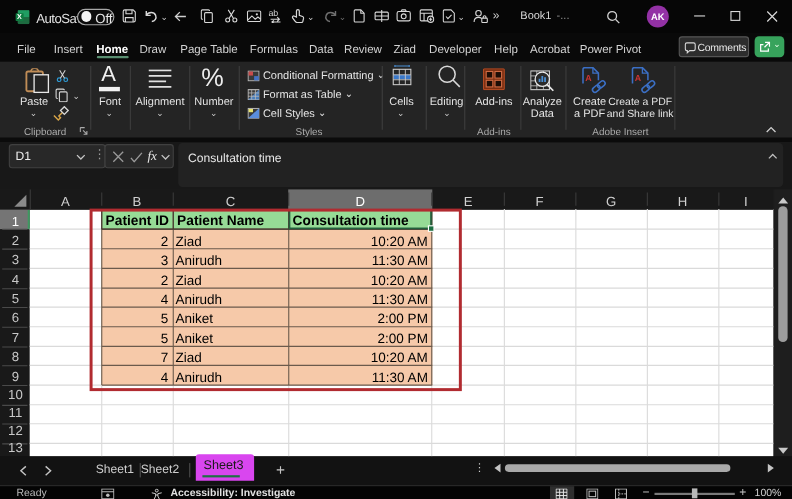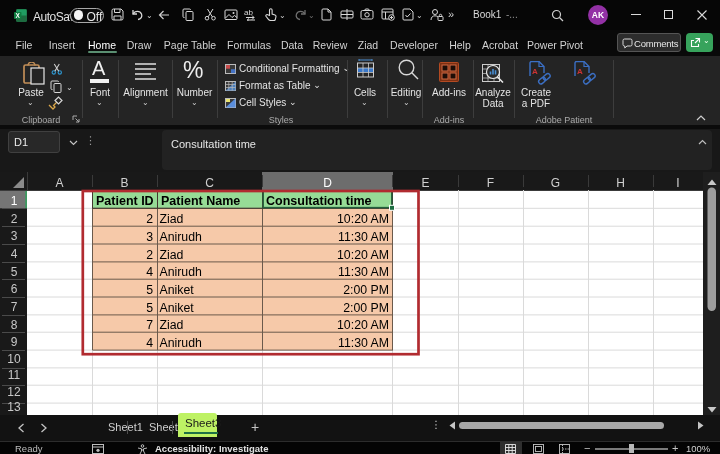--- a/index.html
+++ b/index.html
@@ -18,21 +18,21 @@
 .glabel { position:absolute; top:59px; font-size:9px; color:#ababab; width:200px; margin-left:-100px; text-align:center; }
 .blabel { position:absolute; font-size:10px; color:#e4e4e4; text-align:center; }
 .chev { position:absolute; font-size:8px; color:#cfcfcf; }
 
 #formularow { position:absolute; left:0; top:127px; width:720px; height:45px; background:#181818; }
 .fbox { position:absolute; top:4px; height:22px; background:#282828; border:1px solid #404040; border-radius:3px; }
 
 #grid { position:absolute; left:0; top:172px; width:720px; height:243px; background:#1e1e1e; }
 
 #tabbar { position:absolute; left:0; top:415px; width:720px; height:26px; background:#121212; }
-.shname { position:absolute; top:6px; font-size:11px; color:#cfcfcf;margin-left:21px; }
+.shname { position:absolute; top:6px; font-size:11px; color:#cfcfcf; }
 
 #statusbar { position:absolute; left:0; top:441px; width:720px; height:13px; background:#040404; border-top:1px solid #2c2c2c; }
 .sbtxt { position:absolute; top:0.5px; font-size:9.5px; color:#bdbdbd; }
 </style>
 </head>
 <body>
 <div id="titlebar">
 
   <svg class="abs" style="left:14px;top:9px" width="13" height="13" viewBox="0 0 13 13">
     <rect x="2" y="0" width="11" height="13" rx="1.5" fill="#1d6b40"></rect>
@@ -144,21 +144,21 @@
 
   <div class="abs" style="left:631px;top:14px;width:10px;height:1.2px;background:#d9d9d9"></div>
   <div class="abs" style="left:664px;top:10px;width:9px;height:9px;border:1.2px solid #d9d9d9"></div>
   <svg class="abs" style="left:697px;top:10px" width="10" height="10" viewBox="0 0 10 10" stroke="#d9d9d9" stroke-width="1.1">
     <path d="M0.5 0.5 L9.5 9.5 M9.5 0.5 L0.5 9.5"></path>
   </svg>
 </div>
 <div id="tabsrow">
   <span class="rtab" style="left:24px">File</span>
   <span class="rtab" style="left:62px">Insert</span>
-  <span class="rtab" style="left:102px;color:#fff;font-weight:normal">Home</span>
+  <span class="rtab" style="left:102px;color:#fff;font-weight:bold">Home</span>
   <div class="abs" style="left:88px;top:21px;width:29px;height:2px;background:#5a8f71;border-radius:1px"></div>
   <span class="rtab" style="left:139px">Draw</span>
   <span class="rtab" style="left:190px">Page Table</span>
   <span class="rtab" style="left:249px">Formulas</span>
   <span class="rtab" style="left:292px">Data</span>
   <span class="rtab" style="left:330px">Review</span>
   <span class="rtab" style="left:368px">Ziad</span>
   <span class="rtab" style="left:414px">Developer</span>
   <span class="rtab" style="left:460px">Help</span>
   <span class="rtab" style="left:500px">Acrobat</span>
@@ -298,35 +298,48 @@
   <span class="blabel" style="left:517px;top:31px;width:38px;font-size:10px">Create<br>a PDF</span>
   <svg class="abs" style="left:572px;top:5px" width="25" height="25" viewBox="0 0 25 25">
     <path d="M3 2 A1.5 1.5 0 0 1 4.5 0.5 L12 0.5 L17 5.5 L17 12 M3 2 L3 15" fill="none" stroke="#3b6fc4" stroke-width="1.4"></path>
     <path d="M12 0.5 L12 5.5 L17 5.5" fill="none" stroke="#3b6fc4" stroke-width="1.2"></path>
     <text x="5" y="13" font-size="8" font-weight="bold" fill="#c33" font-family="Liberation Sans">A</text>
     <g fill="none" stroke="#3b6fc4" stroke-width="1.4" transform="rotate(-40 17.5 17.5)">
       <rect x="10.5" y="15.3" width="7.5" height="4.6" rx="2.3"></rect>
       <rect x="16.5" y="15.3" width="7.5" height="4.6" rx="2.3"></rect>
     </g>
   </svg>
-  <span class="glabel" style="left:564px">Adobe Patient</span>
+  <span class="blabel" style="left:550px;top:31px;width:64px;font-size:9.5px">Create a PDF<br>and Share link</span>
+  <span class="glabel" style="left:564px">Adobe Insert</span>
   <div class="gsep" style="left:613px"></div>
   <svg class="abs" style="left:696px;top:59px" width="10" height="6" viewBox="0 0 10 6" fill="none" stroke="#cfcfcf" stroke-width="1.2">
     <path d="M1 5 L5 1 L9 5"></path>
   </svg>
 </div>
 <div class="abs" style="left:0;top:125px;width:720px;height:4px;background:#0b0b0b;z-index:5"></div>
 <div id="formularow">
-  <div class="fbox" style="left:8px;width:52px">
+  <div class="fbox" style="left:8px;width:88px">
     <span class="abs" style="left:5px;top:4px;font-size:11px;color:#ececec">D1</span>
     <svg class="abs" style="left:60px;top:8px" width="9" height="6" viewBox="0 0 9 6" fill="none" stroke="#c4c4c4" stroke-width="1.2">
         <path d="M1 1 L4.5 4.5 L8 1"></path>
       </svg>
   </div>
   <span class="abs" style="left:85px;top:7px;font-size:11px;color:#9a9a9a;letter-spacing:0">⋮</span>
+  <div class="fbox" style="left:95px;width:63px">
+    <svg class="abs" style="left:6px;top:5px" width="11" height="11" viewBox="0 0 11 11" stroke="#999" stroke-width="1.2">
+        <path d="M1 1 L10 10 M10 1 L1 10"></path>
+      </svg>
+    <svg class="abs" style="left:22px;top:6px" width="12" height="10" viewBox="0 0 12 10" fill="none" stroke="#999" stroke-width="1.2">
+        <path d="M1 5.5 L4 9 L11 1"></path>
+      </svg>
+    <span class="abs" style="left:38px;top:2px;font-size:12px;font-style:italic;color:#e4e4e4;font-family:'Liberation Serif',serif">fx</span>
+    <svg class="abs" style="left:50px;top:8px" width="9" height="6" viewBox="0 0 9 6" fill="none" stroke="#c4c4c4" stroke-width="1.2">
+        <path d="M1 1 L4.5 4.5 L8 1"></path>
+      </svg>
+  </div>
   <div class="abs" style="left:162px;top:3px;width:550px;height:40px;background:#222;border-radius:4px">
     <span class="abs" style="left:9px;top:8px;font-size:11px;color:#e6e6e6">Consultation time</span>
     <svg class="abs" style="left:536px;top:9px" width="9" height="6" viewBox="0 0 9 6" fill="none" stroke="#bdbdbd" stroke-width="1.2">
         <path d="M1 5 L4.5 1.5 L8 5"></path>
       </svg>
   </div>
 </div>
 <div id="grid">
 <svg width="720" height="243" viewBox="0 0 720 243" font-family="Liberation Sans">
 
@@ -440,21 +453,21 @@
   <svg class="abs" style="left:17px;top:8px" width="8" height="10" viewBox="0 0 8 10" fill="none" stroke="#c4c4c4" stroke-width="1.3">
       <path d="M6.5 1 L2 5 L6.5 9"></path>
     </svg>
   <svg class="abs" style="left:40px;top:8px" width="8" height="10" viewBox="0 0 8 10" fill="none" stroke="#c4c4c4" stroke-width="1.3">
       <path d="M1.5 1 L6 5 L1.5 9"></path>
     </svg>
   <span class="shname" style="left:87px">Sheet1</span>
   <div class="abs" style="left:127px;top:6px;width:1px;height:13px;background:#4e4e4e"></div>
   <span class="shname" style="left:128px">Sheet2</span>
   <div class="abs" style="left:172px;top:6px;width:1px;height:13px;background:#4e4e4e"></div>
-  <div class="abs" style="left:178px;top:-2px;width:39px;height:24px;background:#bef264;border-radius:3px 3px 0 0">
+  <div class="abs" style="left:178px;top:-2px;width:53px;height:24px;background:#d946ef;border-radius:3px 3px 0 0">
     <span class="abs" style="left:7px;top:4px;font-size:11.5px;color:#1a1a1a">Sheet3</span>
     <div class="abs" style="left:6px;top:18.5px;width:34px;height:2px;background:#1e7145"></div>
   </div>
   <span class="abs" style="left:251px;top:4px;font-size:14px;color:#c4c4c4">+</span>
 
   <span class="abs" style="left:431px;top:4px;font-size:10px;color:#cfcfcf">⋮</span>
   <svg class="abs" style="left:449px;top:6px" width="7" height="9" viewBox="0 0 7 9">
       <polygon points="6,0.5 6,8.5 0.5,4.5" fill="#c4c4c4"></polygon>
     </svg>
   <div class="abs" style="left:459px;top:7px;width:205px;height:7px;background:#a8a8a8;border-radius:3.5px"></div>

